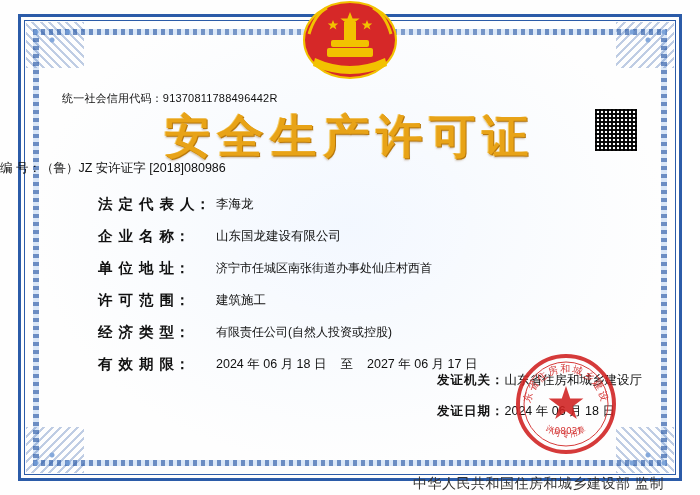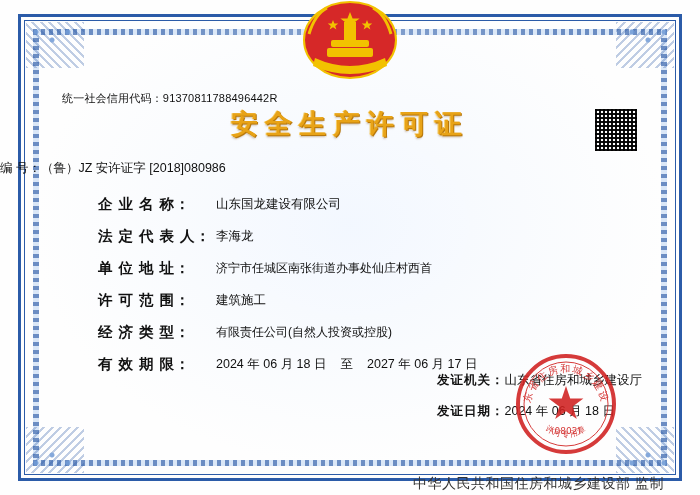--- a/index.html
+++ b/index.html
@@ -93,21 +93,21 @@
     letter-spacing: 0.2px;
   }
 
   .title {
     position: absolute;
     left: 0;
     right: 0;
     top: 106px;
     text-align: center;
     font-family: "DejaVu Sans", "Liberation Sans", sans-serif;
-    font-size: 27px;
+    font-size: 46px;
     font-weight: bold;
     letter-spacing: 7px;
     color: #e8a317;
     text-shadow:
       1px 1px 0 #b8780c,
       -1px 0 0 #f6cf6a,
       0 2px 2px rgba(120,70,0,.35);
   }
 
   .qr {
@@ -254,26 +254,26 @@
   </div>
 
   <div class="title">安全生产许可证</div>
 
   <div class="qr"></div>
 
   <div class="serial">编  号：（鲁）JZ 安许证字 [2018]080986</div>
 
   <div class="fields">
     <div class="field-row">
+      <div class="field-label">法 定 代 表 人：</div>
+      <div class="field-value">李海龙</div>
+    </div>
+    <div class="field-row">
       <div class="field-label">企 业 名 称：</div>
       <div class="field-value">山东国龙建设有限公司</div>
-    </div>
-    <div class="field-row">
-      <div class="field-label">法 定 代 表 人：</div>
-      <div class="field-value">李海龙</div>
     </div>
     <div class="field-row">
       <div class="field-label">单 位 地 址：</div>
       <div class="field-value small">济宁市任城区南张街道办事处仙庄村西首</div>
     </div>
     <div class="field-row">
       <div class="field-label">许 可 范 围：</div>
       <div class="field-value">建筑施工</div>
     </div>
     <div class="field-row">

